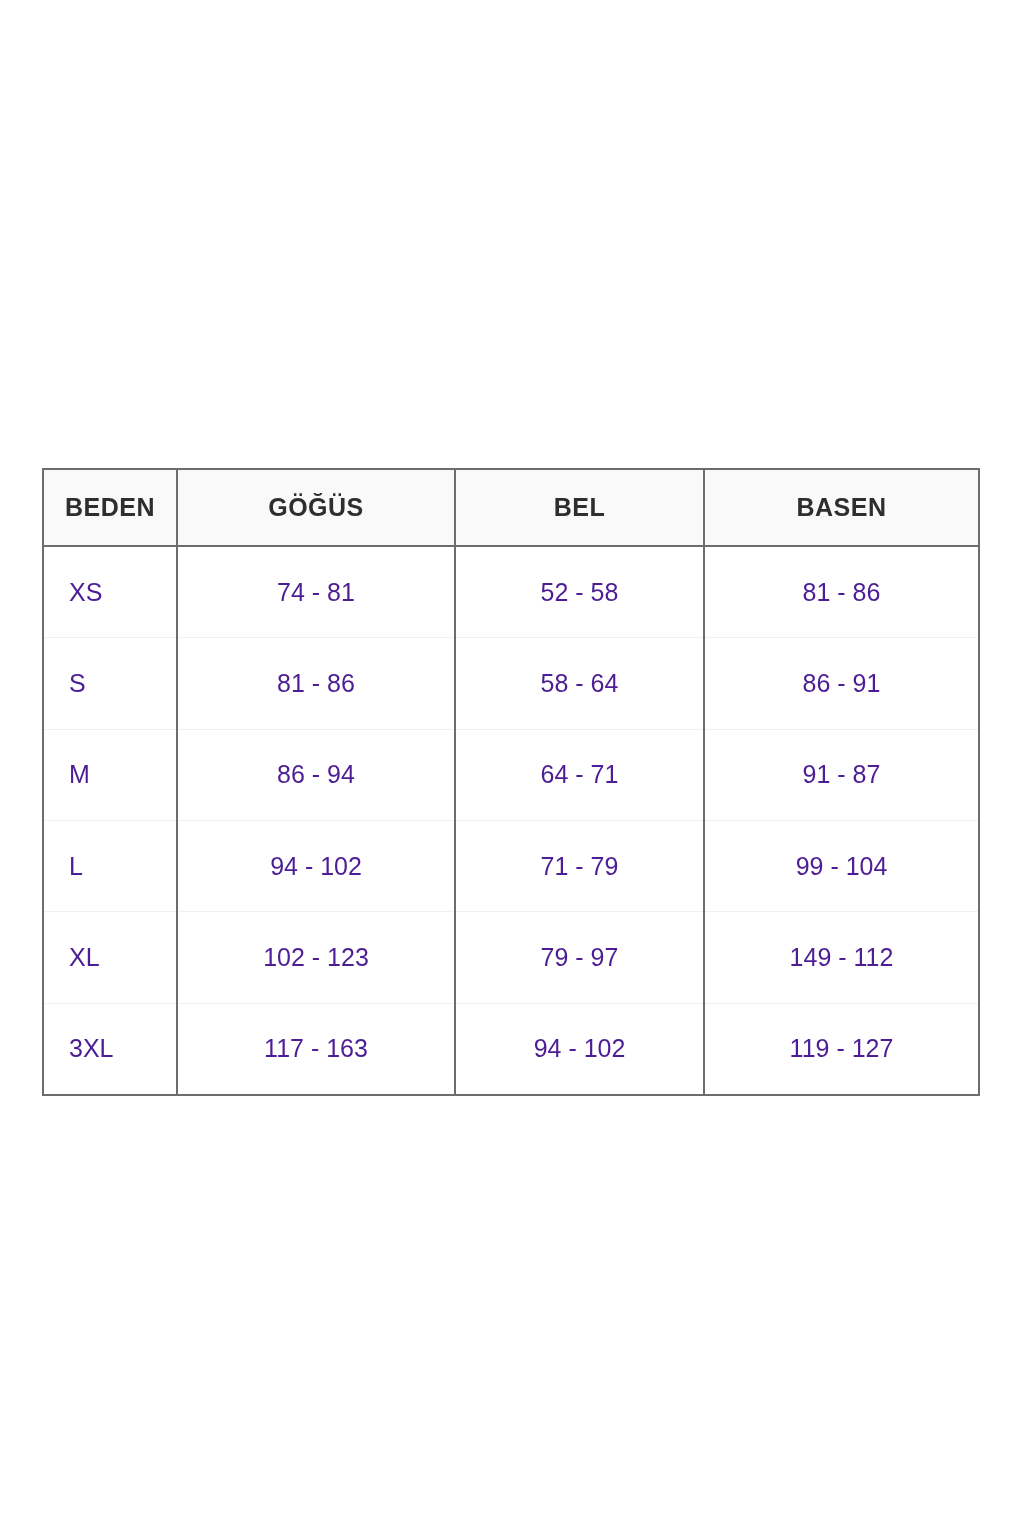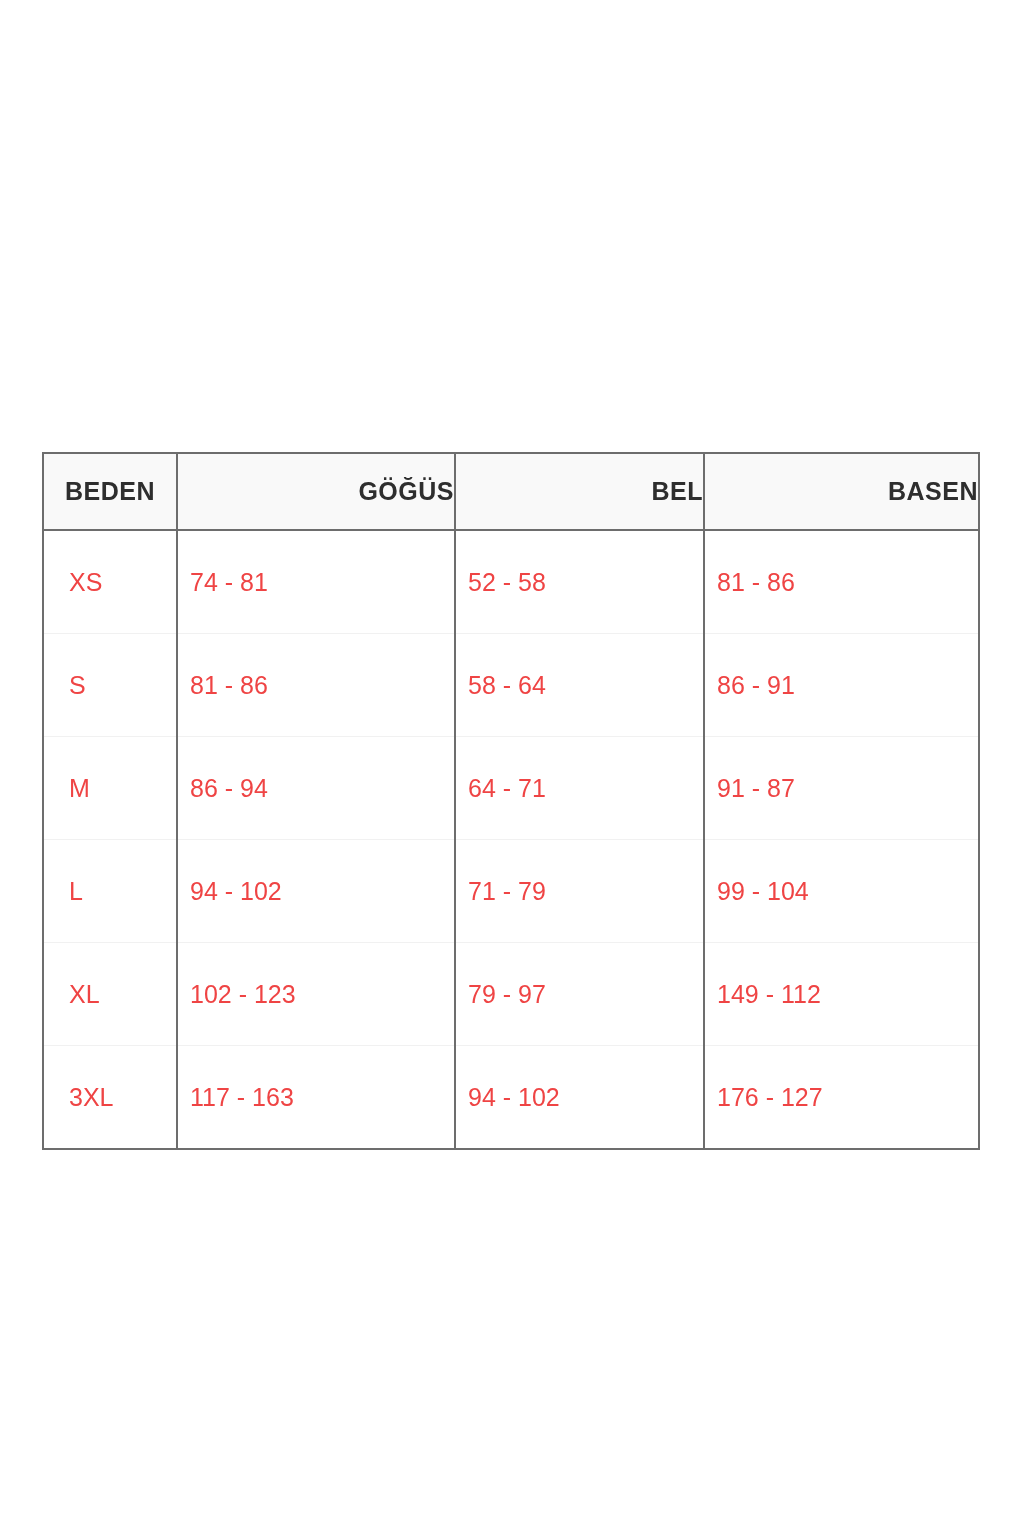--- a/index.html
+++ b/index.html
@@ -9,21 +9,21 @@
   body {
     width: 1024px;
     height: 1536px;
     background: #ffffff;
     font-family: "Liberation Sans", sans-serif;
     position: relative;
   }
   .table-wrap {
     position: absolute;
     left: 42px;
-    top: 452px;
+    top: 468px;
     width: 810px;
     height: 628px;
   }
   table.size-chart {
     width: 100%;
     height: 100%;
     border-collapse: collapse;
     table-layout: fixed;
     border: 2px solid #6d6d6d;
   }
@@ -33,50 +33,50 @@
   table.size-chart col.c3 { width: 275px; }
 
   table.size-chart th {
     height: 75px;
     background: #f9f9f9;
     border-bottom: 2px solid #6d6d6d;
     font-weight: bold;
     font-size: 25px;
     letter-spacing: 0.5px;
     color: #2e2e2e;
-    text-align: right;
+    text-align: center;
     vertical-align: middle;
     padding: 0;
   }
   table.size-chart th.col-size {
     text-align: center;
   }
   table.size-chart td {
     height: 78px;
     font-size: 25px;
-    color: #ef4444;
+    color: #4c1d95;
     vertical-align: middle;
-    padding: 12px;
+    padding: 4px;
     background: #ffffff;
   }
   
   table.size-chart th + th,
   table.size-chart td + td {
     border-left: 2px solid #6d6d6d;
   }
   
   table.size-chart tbody tr + tr td {
     border-top: 1px solid #f1f1f1;
   }
   table.size-chart td.cell-size {
     text-align: left;
     padding-left: 25px;
   }
   table.size-chart td.cell-num {
-    text-align: left;
+    text-align: center;
   }
 </style>
 </head>
 <body>
 
 <div class="table-wrap">
   <table class="size-chart">
     <colgroup>
       <col class="c0">
         <col class="c1">
@@ -119,17 +119,17 @@
       <tr>
         <td class="cell-size">XL</td>
         <td class="cell-num">102 - 123</td>
         <td class="cell-num">79 - 97</td>
         <td class="cell-num">149 - 112</td>
       </tr>
       <tr>
         <td class="cell-size">3XL</td>
         <td class="cell-num">117 - 163</td>
         <td class="cell-num">94 - 102</td>
-        <td class="cell-num">176 - 127</td>
+        <td class="cell-num">119 - 127</td>
       </tr>
     </tbody>
   </table>
 </div>
 
 </body></html>

